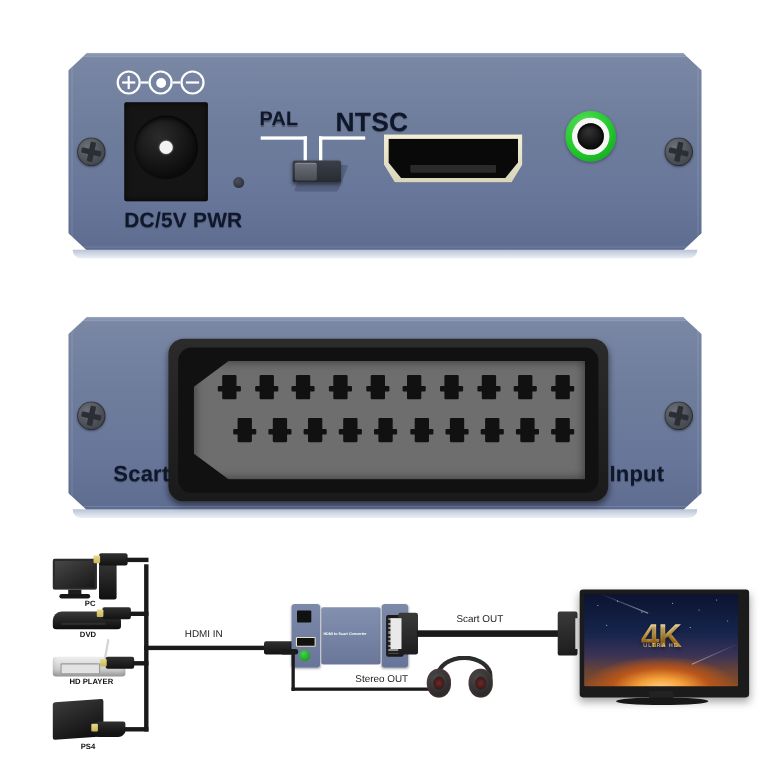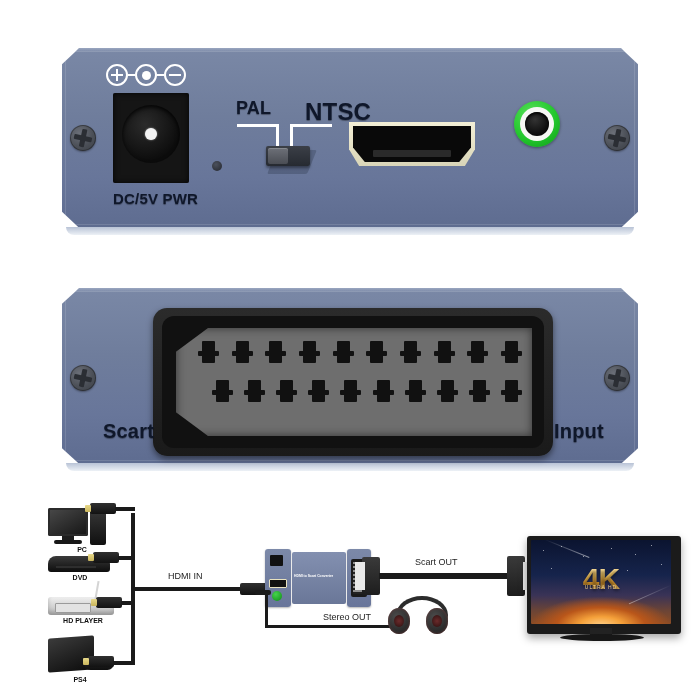--- a/index.html
+++ b/index.html
@@ -158,21 +158,21 @@
       <div style="width:9px;height:9px;border-radius:50%;background:#fff;"></div>
     </div>
     <div class="bar"></div>
     <div class="cir minus"></div>
   </div>
 
   <div class="dc-plate" style="left:113px;top:93px;width:76px;height:90px;"></div>
   <div class="dc-ring" style="left:122px;top:105px;width:58px;height:58px;"></div>
   <div class="dc-pin" style="left:145px;top:128px;width:12px;height:12px;"></div>
   <div class="tiny-hole" style="left:212px;top:161px;width:10px;height:10px;"></div>
-  <div class="lbl" style="position:absolute;left:113px;top:190px;font-size:15px;">DC/5V PWR</div>
+  <div class="lbl" style="position:absolute;left:113px;top:190px;font-size:19px;">DC/5V PWR</div>
 
   <div class="lbl" style="position:absolute;left:236px;top:98px;font-size:18px;">PAL</div>
   <div class="lbl" style="position:absolute;left:285px;top:98px;font-size:24px;margin-left:20px;">NTSC</div>
 
   <div class="tick" style="left:237px;top:124px;width:42px;height:3px;"></div>
   <div class="tick" style="left:276px;top:124px;width:3px;height:22px;"></div>
   <div class="tick" style="left:290px;top:124px;width:42px;height:3px;"></div>
   <div class="tick" style="left:290px;top:124px;width:3px;height:22px;"></div>
   <div class="sw-shadow" style="left:272px;top:150px;width:40px;height:24px;transform:skewX(-22deg);"></div>
   <div class="sw-base" style="left:266px;top:146px;width:44px;height:20px;"></div>

